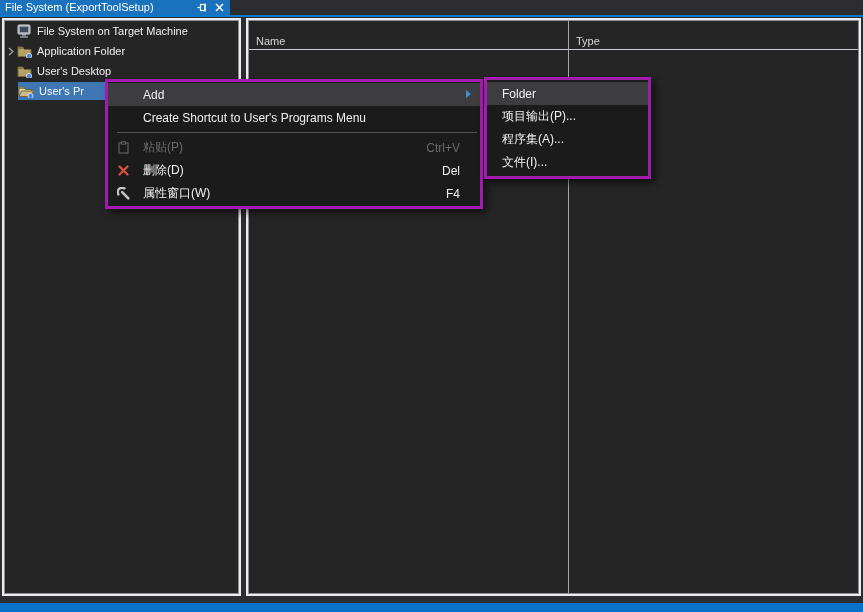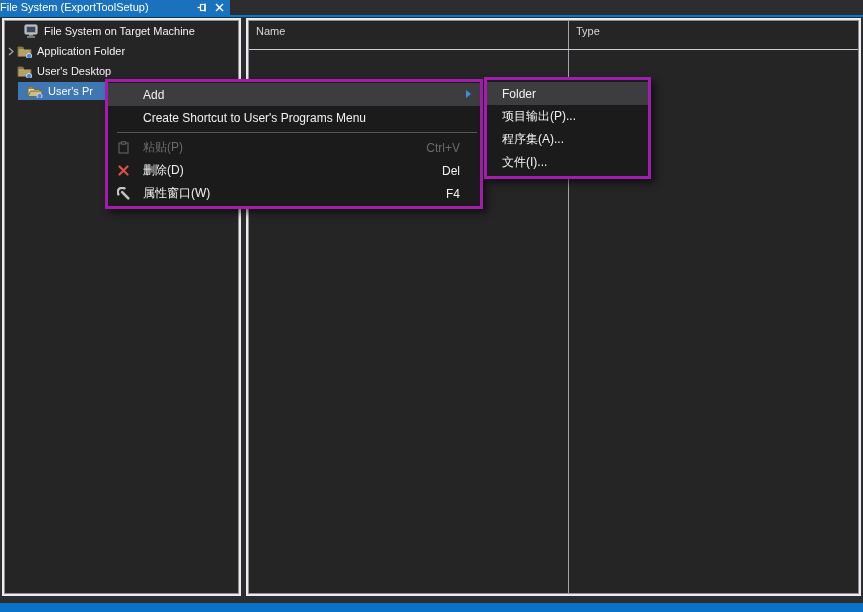--- a/index.html
+++ b/index.html
@@ -9,54 +9,54 @@
     font-family:"Liberation Sans", sans-serif;
     position:relative;
     color:#f1f1f1;
   }
 
   
   .tab-strip { position:absolute; left:0; top:0; width:863px; height:15px; background:#2d2d30; }
   .doc-tab {
     position:absolute; left:0; top:0; width:230px; height:15px;
     background:#1a72bf; color:#ffffff; font-size:11px;
-    display:flex; align-items:center; padding:0 4px 1px 0;
+    display:flex; align-items:center; padding:0 4px 1px 5px;
   }
   .doc-tab .title { flex:1 1 auto; white-space:nowrap; overflow:hidden; }
   .tab-btn { width:14px; height:13px; display:flex; align-items:center; justify-content:center; margin-left:3px; }
   .accent-line { position:absolute; left:0; top:15px; width:863px; height:2px; background:#007acc; }
 
   
   .panel {
     position:absolute; top:18px; height:578px;
     background:#252526; border:2px solid #ececf0;
     box-shadow:inset 0 0 0 1px #8f8f92;
   }
   .left-panel  { left:2px;   width:239px; }
   .right-panel { left:246px; width:615px; }
 
   
   .list-header { position:absolute; left:1px; right:1px; top:1px; height:29px;
                  border-bottom:1px solid #c9ccd2; }
-  .col-label { position:absolute; top:4px; font-size:11px; color:#d6d6d6; }
+  .col-label { position:absolute; top:14px; font-size:11px; color:#d6d6d6; }
   .col-name { left:7px; }
   .col-type { left:327px; }
   .col-divider { position:absolute; left:320px; top:1px; bottom:1px; width:1px; background:#c2c8d2; opacity:.8; }
 
   
   .tree { position:absolute; left:1px; top:1px; right:1px; font-size:11px; }
   .tree-row { height:20px; display:flex; align-items:center; white-space:nowrap; }
   .chev { width:12px; display:flex; justify-content:center; align-items:center; }
   .t-icon { display:flex; align-items:center; margin-right:4px; }
-  .row-root { padding-left:19px;text-align:right; }
+  .row-root { padding-left:12px;text-align:right; }
   .row-child { padding-left:0; }
   .row-sel-indent { padding-left:13px; }
   .sel-wrap {
     display:flex; align-items:center; background:#3f77b5; color:#ffffff;
-    height:18px; width:122px; padding-left:9px; overflow:hidden;
+    height:18px; width:122px; padding-left:0; overflow:hidden;
   }
 
   
   .menu {
     position:absolute; background:#1b1b1c; border:3px solid #a21caf;
     box-shadow:4px 4px 7px rgba(0,0,0,.55); z-index:20; font-size:12px;
     padding:1px 0;
   }
   .menu1 { left:105px; top:79px; width:378px; }
   .menu2 { left:484px; top:77px; width:167px; padding:2px 0; }

